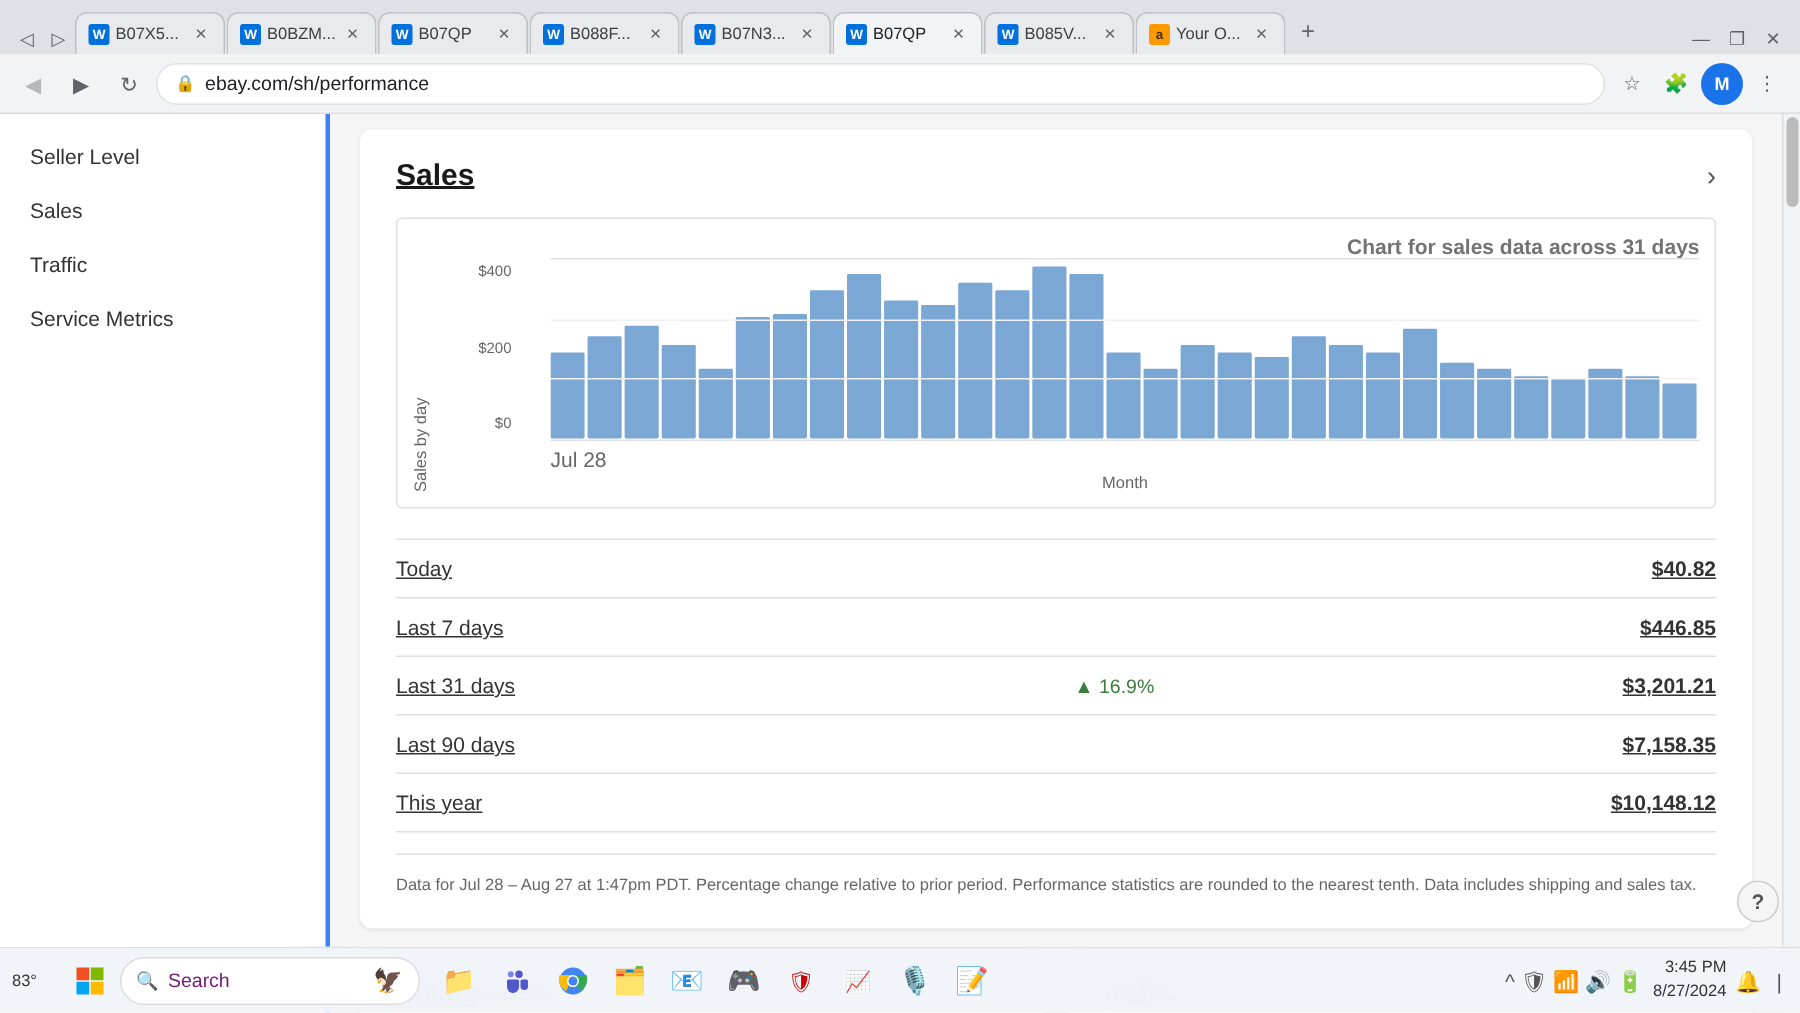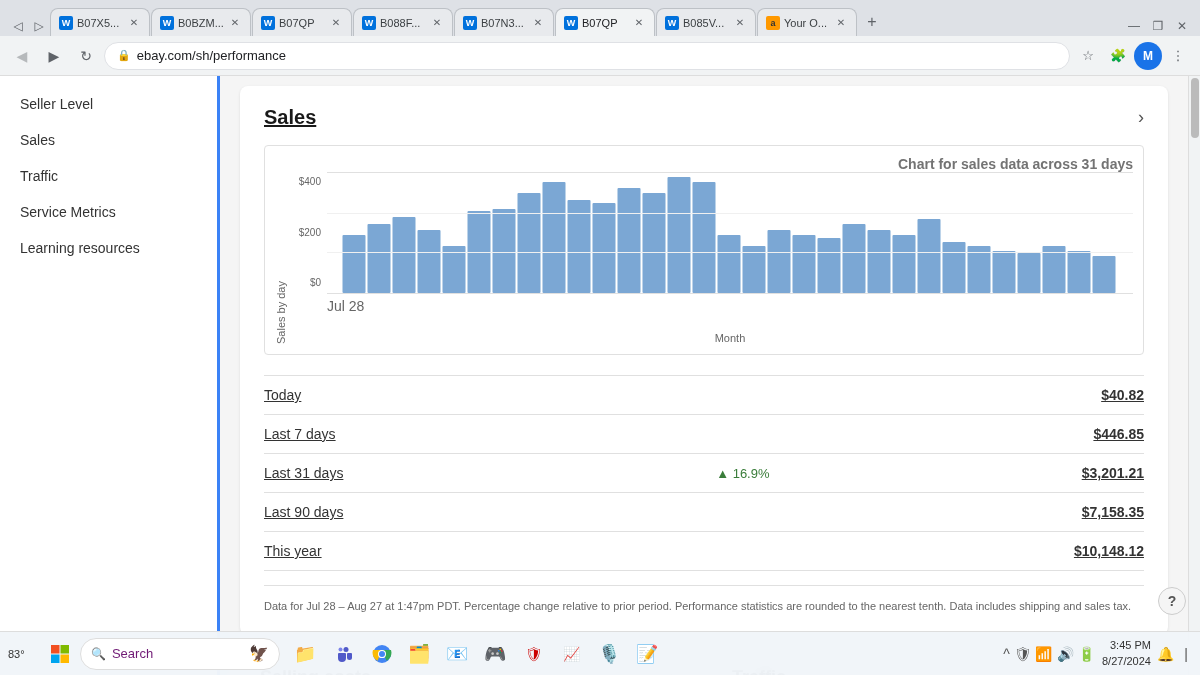--- a/index.html
+++ b/index.html
@@ -495,34 +495,33 @@
   </div>
 </div>
 
 <div class="page-layout">
 
   <div class="sidebar">
     <a class="sidebar-item">Seller Level</a>
     <a class="sidebar-item">Sales</a>
     <a class="sidebar-item">Traffic</a>
     <a class="sidebar-item">Service Metrics</a>
-    <a class="sidebar-item">Learning resources</a>
   </div>
 
   <div class="main-content">
 
     <div class="card">
       <div class="card-header">
         <span class="card-title">Sales</span>
         <span class="card-arrow">›</span>
       </div>
 
       <div class="chart-container">
         <div class="chart-title">Chart for sales data across 31 days</div>
-        <div style="display:flex;gap:2px;">
+        <div style="display:flex;gap:22px;">
 
           <div class="chart-y-label">Sales by day</div>
 
           <div style="display:flex;flex-direction:column;justify-content:space-between;height:120px;padding:4px 0;text-align:right;width:32px;">
             <span class="y-tick">$400</span>
             <span class="y-tick">$200</span>
             <span class="y-tick">$0</span>
           </div>
 
           <div style="flex:1;">
@@ -562,21 +561,21 @@
                     <rect x="650" y="78" width="23" height="42" fill="#7ba7d4" rx="1"></rect>
                     <rect x="675" y="80" width="23" height="40" fill="#7ba7d4" rx="1"></rect>
                     <rect x="700" y="73" width="23" height="47" fill="#7ba7d4" rx="1"></rect>
                     <rect x="725" y="78" width="23" height="42" fill="#7ba7d4" rx="1"></rect>
                     <rect x="750" y="83" width="23" height="37" fill="#7ba7d4" rx="1"></rect>
                   </svg></div>
             </div>
             <div style="display:flex;justify-content:space-between;margin-top:4px;">
               <span style="font-size:14px;color:#666;">Jul 28</span>
             </div>
-            <div style="text-align:center;font-size:11px;color:#666;margin-top:18px;">Month</div>
+            <div style="text-align:center;font-size:11px;color:#666;margin-top:2px;">Month</div>
           </div>
         </div>
       </div>
 
       <div class="stats-section">
         <div class="stat-row">
           <span class="stat-label">Today</span>
           <span class="stat-trend"></span>
           <span class="stat-value">$40.82</span>
         </div>

